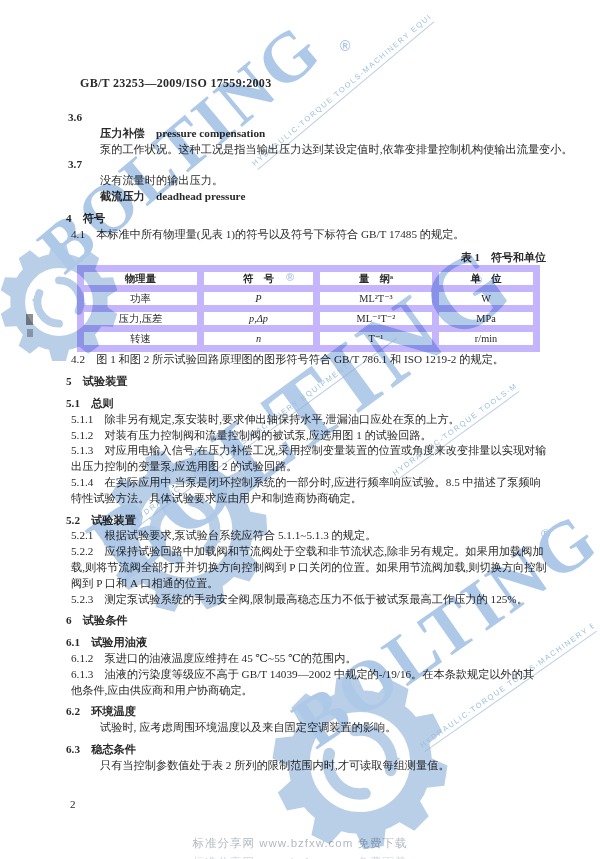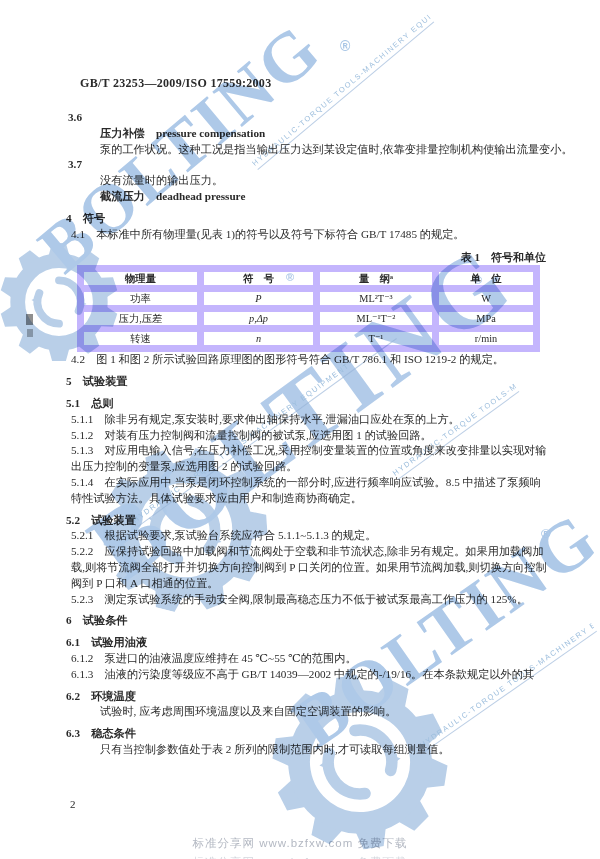--- a/index.html
+++ b/index.html
@@ -152,20 +152,21 @@
         <div class="line head">5.2　试验装置</div>
         <div class="line clause">5.2.1　根据试验要求,泵试验台系统应符合 5.1.1~5.1.3 的规定。</div>
         <div class="line clause">5.2.2　应保持试验回路中加载阀和节流阀处于空载和非节流状态,除非另有规定。如果用加载阀加</div>
         <div class="line cont">载,则将节流阀全部打开并切换方向控制阀到 P 口关闭的位置。如果用节流阀加载,则切换方向控制</div>
         <div class="line cont">阀到 P 口和 A 口相通的位置。</div>
         <div class="line clause">5.2.3　测定泵试验系统的手动安全阀,限制最高稳态压力不低于被试泵最高工作压力的 125%。</div>
         <div class="line head">6　试验条件</div>
         <div class="line head">6.1　试验用油液</div>
         <div class="line clause">6.1.2　泵进口的油液温度应维持在 45 ℃~55 ℃的范围内。</div>
         <div class="line clause">6.1.3　油液的污染度等级应不高于 GB/T 14039—2002 中规定的-/19/16。在本条款规定以外的其</div>
+        <div class="line cont">他条件,应由供应商和用户协商确定。</div>
         <div class="line head">6.2　环境温度</div>
         <div class="line para">试验时, 应考虑周围环境温度以及来自固定空调装置的影响。</div>
         <div class="line head">6.3　稳态条件</div>
         <div class="line para">只有当控制参数值处于表 2 所列的限制范围内时,才可读取每组测量值。</div>
       </div>
   </div>
 
   <div class="page-num">2</div>
   <div class="footer-wm">标准分享网  www.bzfxw.com  免费下载</div>
   <div class="footer-wm2">标准分享网  www.bzfxw.com  免费下载</div>

